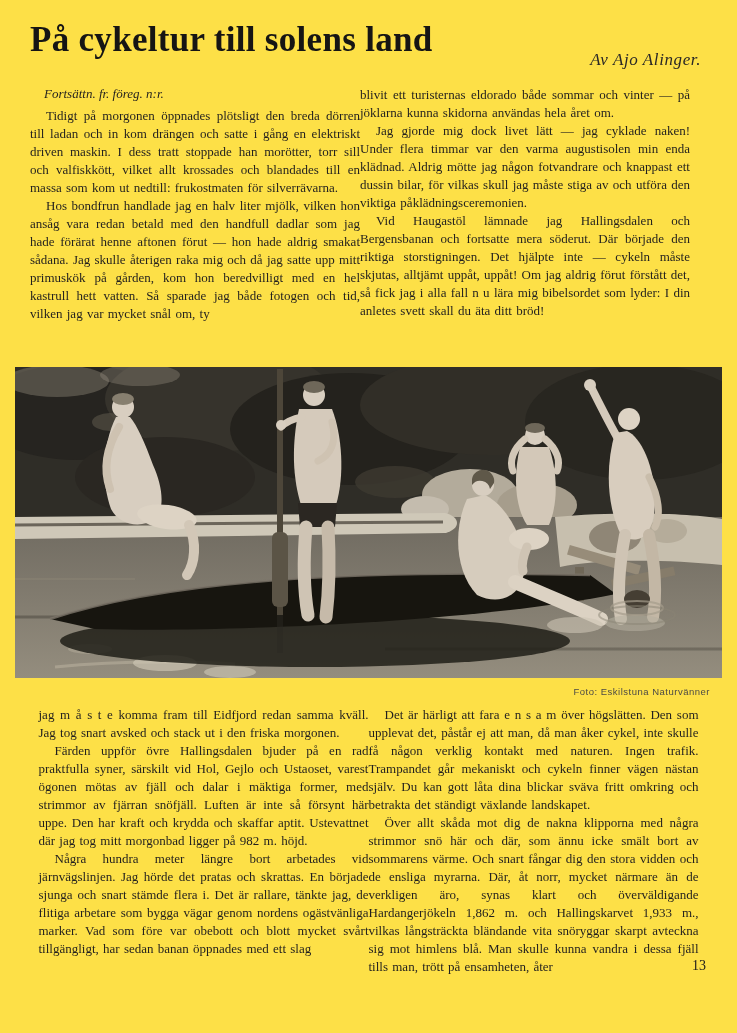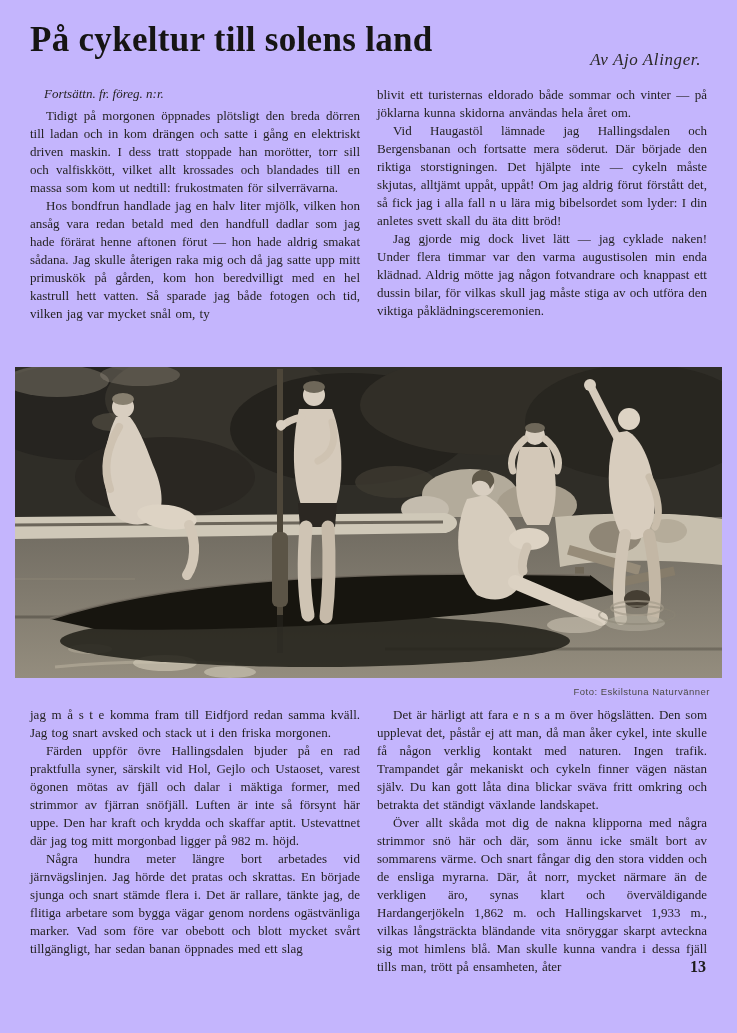--- a/index.html
+++ b/index.html
@@ -1,35 +1,35 @@
 <!DOCTYPE html>
 <html><head>
 <meta charset="utf-8">
 <style>
   html,body{margin:0;padding:0;}
   .page{
     position:relative;
     width:737px;height:1033px;
-    background:#c4b5fd;
+    background:#fde047;
     color:#211f1e;
     font-family:"Liberation Serif", serif;
     overflow:hidden;
   }
   
   .masthead{position:absolute;left:30px;top:20px;width:677px;}
   .title{
     font-size:35px;font-weight:700;letter-spacing:.3px;
     margin:0;color:#161514;font-family:"Liberation Serif", serif;
   }
   .byline{
     position:absolute;right:6px;top:30px;
     font-style:italic;font-size:17px;letter-spacing:.6px;color:#2a2826;
   }
   
-  .cols{position:absolute;left:30px;width:677px;display:flex;gap:17px;}
+  .cols{position:absolute;left:30px;width:677px;display:flex;}
   .cols.top{top:86px;}
   .cols.bottom{top:706px;justify-content:center;}
   .col{width:330px;}
   .cont-note{font-style:italic;font-size:13px;margin:0 0 5px 0;padding-left:14px;}
   .section-heading{
     font-size:13.5px;font-weight:700;text-align:center;
     margin:2px 0 3px 0;letter-spacing:.4px;
   }
   .body-p{
     font-size:13px;line-height:18px;text-align:justify;
@@ -39,43 +39,43 @@
   
   .photo{position:absolute;left:15px;top:367px;width:707px;height:311px;margin:0;}
   .photo svg{display:block;}
   .credit{
     position:absolute;right:27px;top:686px;
     font-family:"Liberation Sans", sans-serif;
     font-size:9.5px;letter-spacing:.5px;color:#4c4a46;
   }
   .page-number{
     position:absolute;right:31px;top:958px;
-    font-weight:700;font-size:16px;color:#1c1b1a;
+    font-weight:400;font-size:14px;color:#1c1b1a;
   }
 </style>
 </head>
 <body>
 
 <div class="page">
 
   <div class="masthead">
     <h1 class="title">På cykeltur till solens land</h1>
     <div class="byline">Av Ajo Alinger.</div>
   </div>
 
   <section class="cols top">
     <div class="col">
       <p class="cont-note">Fortsättn. fr. föreg. n:r.</p>
       <p class="body-p indent">Tidigt på morgonen öppnades plötsligt den breda dörren till ladan och in kom drängen och satte i gång en elektriskt driven maskin. I dess tratt stoppade han morötter, torr sill och valfiskkött, vilket allt krossades och blandades till en massa som kom ut nedtill: frukostmaten för silverrävarna.</p>
       <p class="body-p indent">Hos bondfrun handlade jag en halv liter mjölk, vilken hon ansåg vara redan betald med den handfull dadlar som jag hade förärat henne aftonen förut — hon hade aldrig smakat sådana. Jag skulle återigen raka mig och då jag satte upp mitt primuskök på gården, kom hon beredvilligt med en hel kastrull hett vatten. Så sparade jag både fotogen och tid, vilken jag var mycket snål om, ty</p>
     </div>
     <div class="col">
       <p class="body-p">blivit ett turisternas eldorado både sommar och vinter — på jöklarna kunna skidorna användas hela året om.</p>
+      <p class="body-p indent">Jag gjorde mig dock livet lätt — jag cyklade naken! Under flera timmar var den varma augustisolen min enda klädnad. Aldrig mötte jag någon fotvandrare och knappast ett dussin bilar, för vilkas skull jag måste stiga av och utföra den viktiga påklädningsceremonien.</p>
       <p class="body-p indent">Vid Haugastöl lämnade jag Hallingsdalen och Bergensbanan och fortsatte mera söderut. Där började den riktiga storstigningen. Det hjälpte inte — cykeln måste skjutas, alltjämt uppåt, uppåt! Om jag aldrig förut förstått det, så fick jag i alla fall n u lära mig bibelsordet som lyder: I din anletes svett skall du äta ditt bröd!</p>
-      <p class="body-p indent">Jag gjorde mig dock livet lätt — jag cyklade naken! Under flera timmar var den varma augustisolen min enda klädnad. Aldrig mötte jag någon fotvandrare och knappast ett dussin bilar, för vilkas skull jag måste stiga av och utföra den viktiga påklädningsceremonien.</p>
     </div>
   </section>
 
   <figure class="photo">
     <svg width="707" height="311" viewBox="0 0 707 311" xmlns="http://www.w3.org/2000/svg">
       <defs>
         <linearGradient id="waterG" x1="0" y1="0" x2="0" y2="1">
           <stop offset="0" stop-color="#6f6a60"></stop>
           <stop offset="1" stop-color="#948d7e"></stop>
         </linearGradient>

